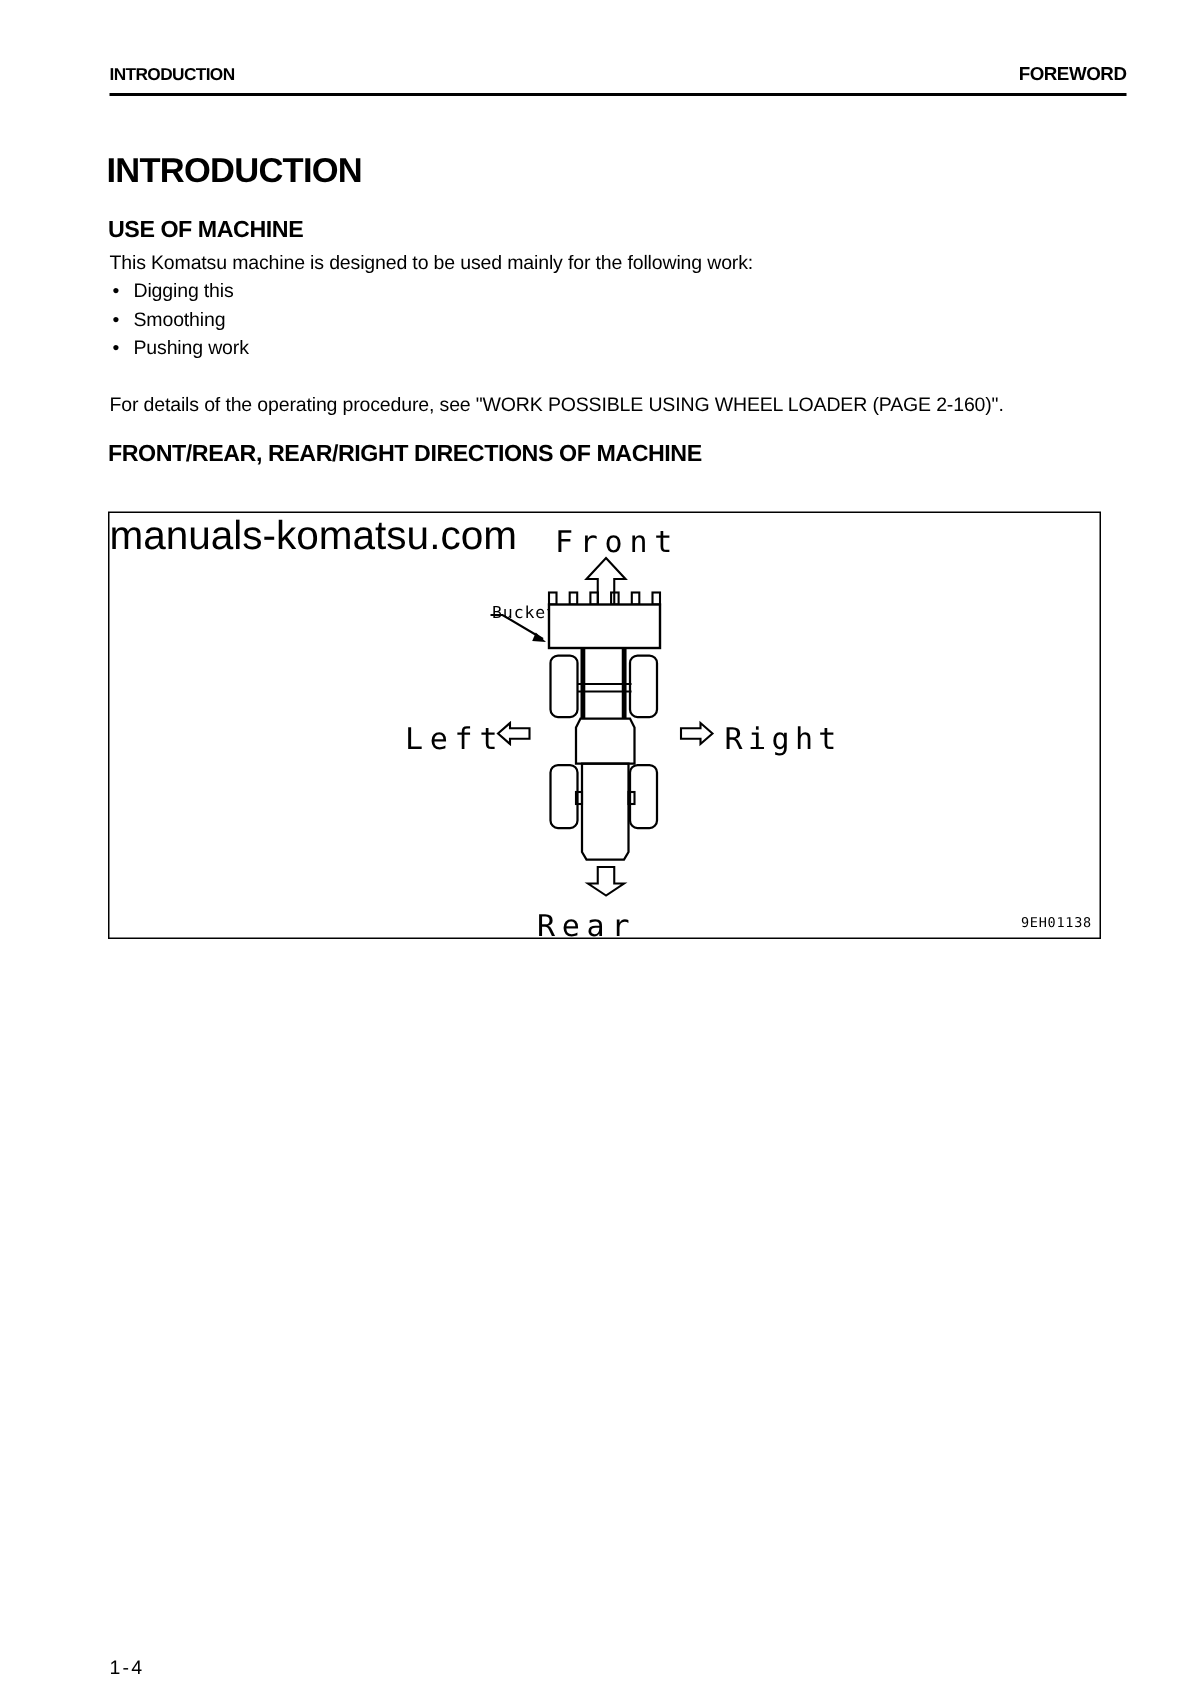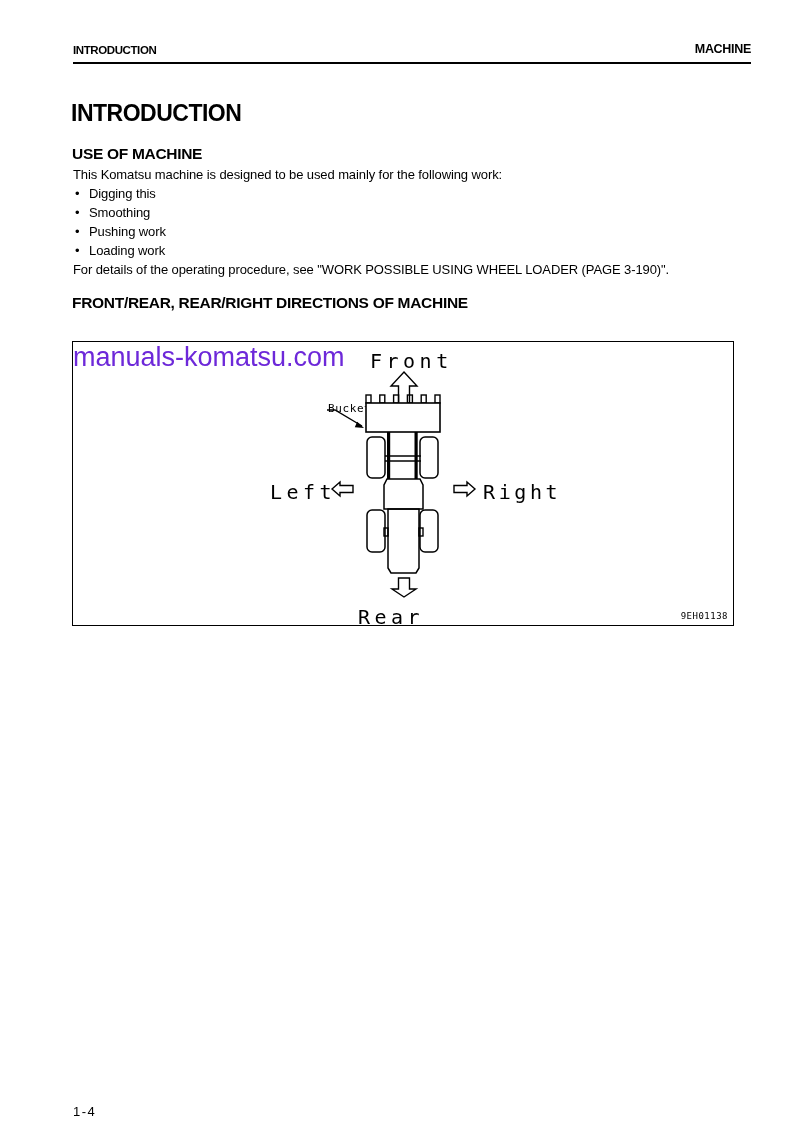--- a/index.html
+++ b/index.html
@@ -39,53 +39,52 @@
   }
   .fig-box .lbl{
     position:absolute;
     font-family:"DejaVu Sans Mono","Liberation Mono",monospace;
     white-space:nowrap;
   }
   .lbl-big{font-size:20px;letter-spacing:4.5px;}
   .watermark{
     left:128px;top:3px;
     font-family:"Liberation Sans",sans-serif;
-    font-size:27px;color:#6d28d9;letter-spacing:0px;
+    font-size:27px;color:#000000;letter-spacing:0px;
     z-index:3;white-space:nowrap;
   }
   .lbl-front{left:297px;top:7px;z-index:1;}
   .lbl-rear{left:285px;top:263px;}
   .lbl-left{left:197px;top:138px;}
   .lbl-right{left:410px;top:138px;letter-spacing:3.6px;}
   .lbl-bucket{left:209px;top:60px;font-size:11px;letter-spacing:0.6px;padding-left:46px;}
   .fig-code{right:5px;top:269px;font-size:9px;letter-spacing:0.5px;}
   .machine-svg{position:absolute;left:0;top:0;z-index:2;}
 </style>
 </head>
 <body>
 
 <div class="page">
 
   <div class="abs hdr-left">INTRODUCTION</div>
-  <div class="abs hdr-right">MACHINE</div>
+  <div class="abs hdr-right">FOREWORD</div>
   <div class="abs hdr-rule"></div>
 
   <div class="abs doc-title">INTRODUCTION</div>
 
   <div class="abs h2 h2-use">USE OF MACHINE</div>
   <div class="abs body-txt intro-line">This Komatsu machine is designed to be used mainly for the following work:</div>
 
   <div class="abs bullet-list">
     <div class="bullet-item body-txt"><span>Digging this</span></div>
     <div class="bullet-item body-txt"><span>Smoothing</span></div>
     <div class="bullet-item body-txt"><span>Pushing work</span></div>
-    <div class="bullet-item body-txt"><span>Loading work</span></div>
   </div>
 
-  <div class="abs body-txt note-line">For details of the operating procedure, see "WORK POSSIBLE USING WHEEL LOADER (PAGE 3-190)".</div>
+  <div class="abs body-txt note-line">For details of the operating procedure, see "WORK POSSIBLE USING WHEEL LOADER (PAGE 2-160)".</div>
 
   <div class="abs h2 h2-dir">FRONT/REAR, REAR/RIGHT DIRECTIONS OF MACHINE</div>
 
   <div class="abs fig-box">
 
     <div class="lbl lbl-big lbl-front">Front</div>
     <div class="watermark">manuals-komatsu.com</div>
     <div class="lbl lbl-big lbl-rear">Rear</div>
     <div class="lbl lbl-big lbl-left">Left</div>
     <div class="lbl lbl-big lbl-right">Right</div>

